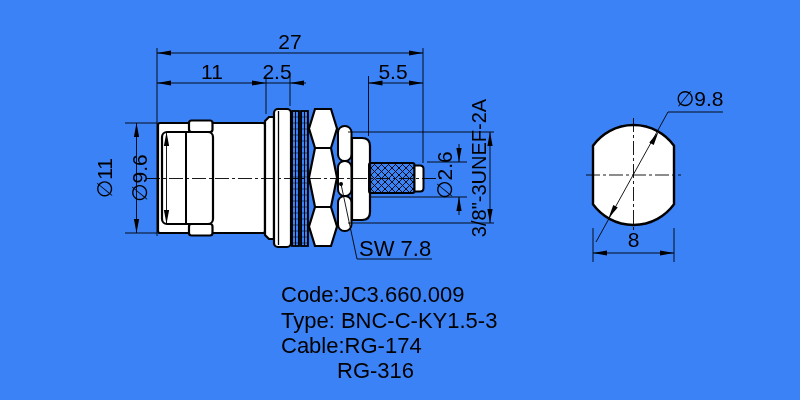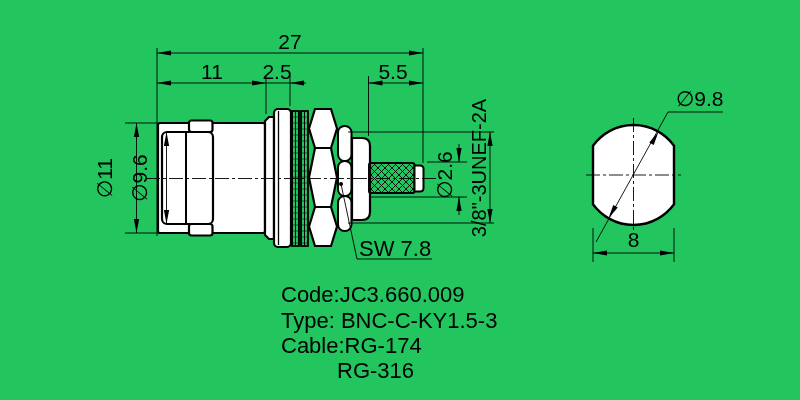--- a/index.html
+++ b/index.html
@@ -1,16 +1,16 @@
 <!DOCTYPE html>
 <html><head>
 <meta charset="utf-8">
 <style>
   html,body{margin:0;padding:0;background:#ffffff;}
-  .stage{width:800px;height:400px;background:#22c55e;position:relative;overflow:hidden;}
+  .stage{width:800px;height:400px;background:#3b82f6;position:relative;overflow:hidden;}
   svg{display:block;}
   text{font-family:"Liberation Sans","DejaVu Sans",sans-serif;fill:#000;}
   .dimtxt{font-size:21px;}
   .notetxt{font-size:22px;}
   .threadtxt{font-size:20px;}
   .thick-f{stroke:#000;stroke-width:2.2;fill:#fff;}
   .med-f{stroke:#000;stroke-width:2;fill:#fff;}
   .thin{stroke:#000;stroke-width:0.9;fill:none;}
   .cl{stroke:#000;stroke-width:0.9;fill:none;stroke-dasharray:14 3 3 3;}
   .ah{fill:#000;stroke:none;}

